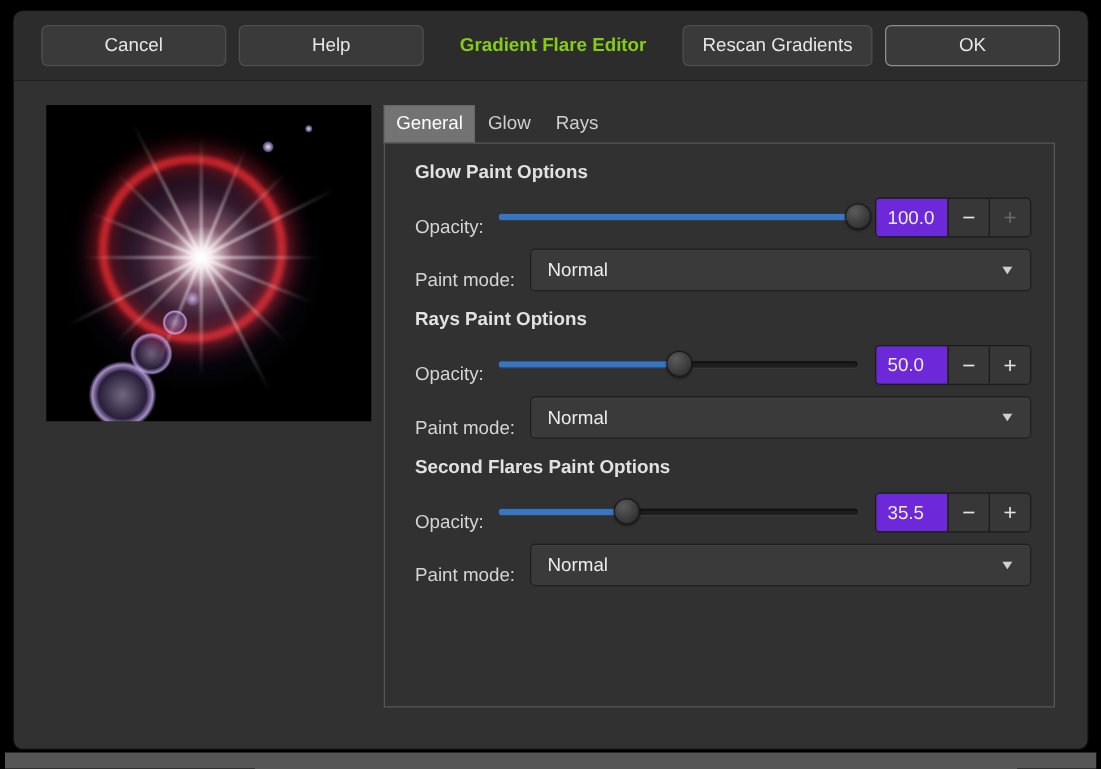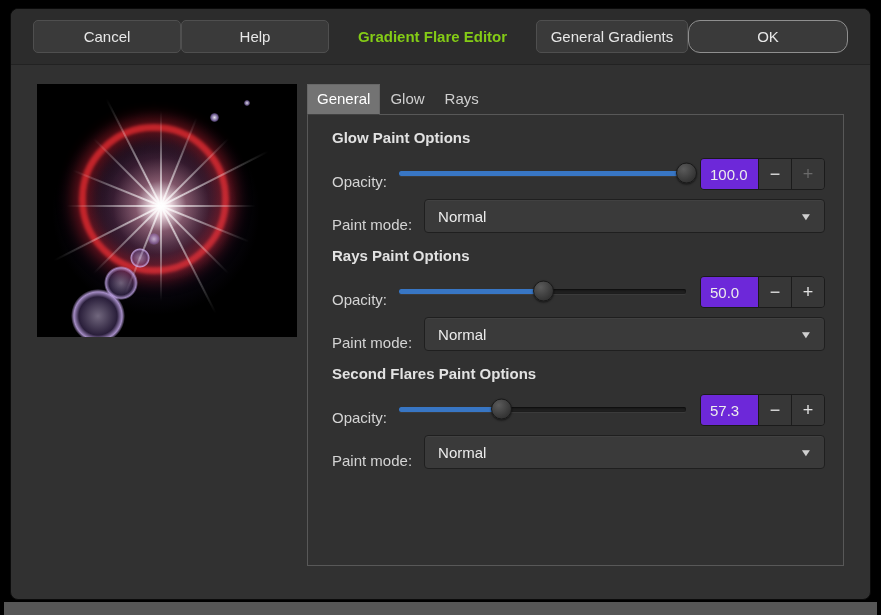--- a/index.html
+++ b/index.html
@@ -4,28 +4,28 @@
 <style>
   * { margin:0; padding:0; box-sizing:border-box; }
   html,body { width:881px; height:615px; background:#000; overflow:hidden;
               font-family:"Liberation Sans", sans-serif; }
   .screen { position:relative; width:881px; height:615px; background:#000; }
 
   .dialog { position:absolute; left:10px; top:8px; width:861px; height:592px;
             background:#313131; border:1px solid #0b0b0b; border-radius:8px; }
 
   
-  .header { height:56px; display:flex; align-items:center; padding:0 22px; 
+  .header { height:56px; display:flex; align-items:center; padding:0 22px; gap:10px;
             background:#2c2c2c; border-bottom:1px solid #222; border-radius:8px 8px 0 0; }
   .hbtn { height:33px; background:#3a3a3a; border:1px solid #4f4f4f; border-radius:5px;
           color:#e7e7e7; font-size:15px; font-family:inherit; cursor:pointer; }
   .hbtn.cancel { width:148px; }
   .hbtn.help   { width:148px; }
   .hbtn.rescan { width:152px; }
-  .hbtn.ok     { width:160px; border-color:#8f8f8f;border-radius:12px; }
+  .hbtn.ok     { width:140px; border-color:#8f8f8f; }
   .title { flex:1; text-align:center; font-weight:bold; font-size:15px; color:#84cc16;
            white-space:nowrap; }
 
   
   .content { display:flex; padding:19px 26px 0 26px; }
 
   
   .preview { width:260px; height:253px; background:#000; position:relative;
              overflow:hidden; flex:none; }
   .haze { position:absolute; left:14px; top:22px; width:210px; height:210px; border-radius:50%;
@@ -99,21 +99,21 @@
 </head>
 <body>
 
 <div class="screen">
   <div class="dialog">
 
     <div class="header">
       <button class="hbtn cancel">Cancel</button>
       <button class="hbtn help">Help</button>
       <div class="title">Gradient Flare Editor</div>
-      <button class="hbtn rescan">General Gradients</button>
+      <button class="hbtn rescan">Rescan Gradients</button>
       <button class="hbtn ok">OK</button>
     </div>
 
     <div class="content">
 
       <div class="preview">
         <div class="haze"></div>
         <div class="ring"></div>
         <div class="core"></div>
         <div class="ray long" style="transform:rotate(63deg)"></div>
@@ -198,21 +198,21 @@
             <div class="row">
               <span class="lbl">Opacity:</span>
               <div class="slider">
                 <div class="track">
                   <div class="fill" style="width: 35.5%;">
                     <div class="handle"></div>
                   </div>
                 </div>
               </div>
               <div class="spin">
-                <div class="val">57.3</div>
+                <div class="val">35.5</div>
                 <div class="step">−</div>
                 <div class="step">+</div>
               </div>
             </div>
             <div class="row">
               <span class="lbl">Paint mode:</span>
               <div class="dropdown">
                 <span>Normal</span>
                 <span class="arrow">▼</span>
               </div>

